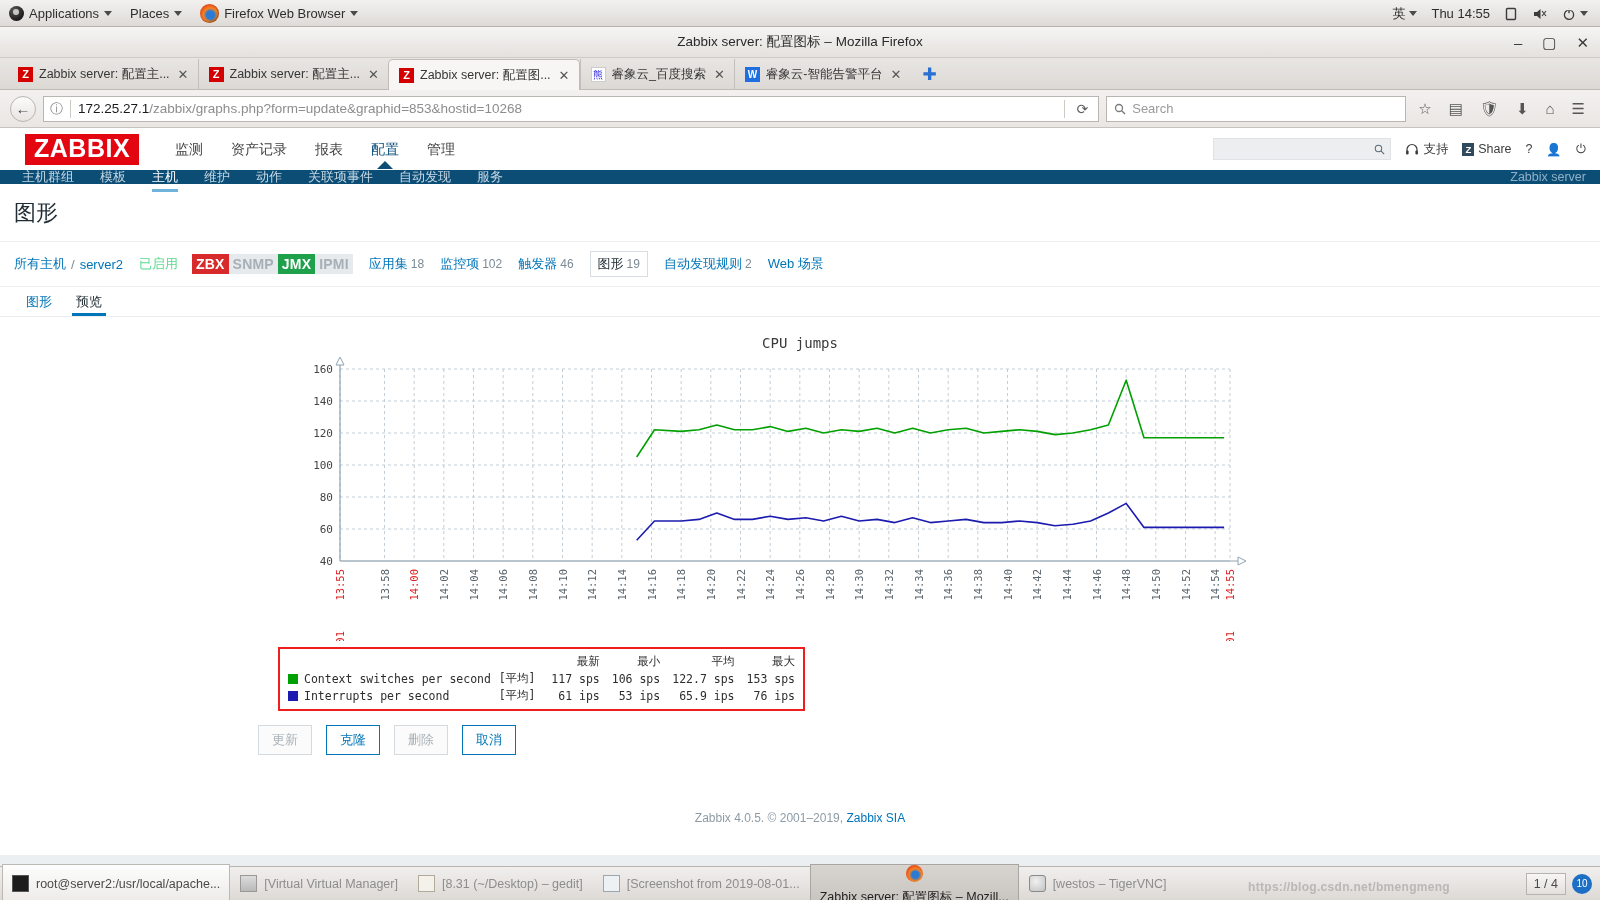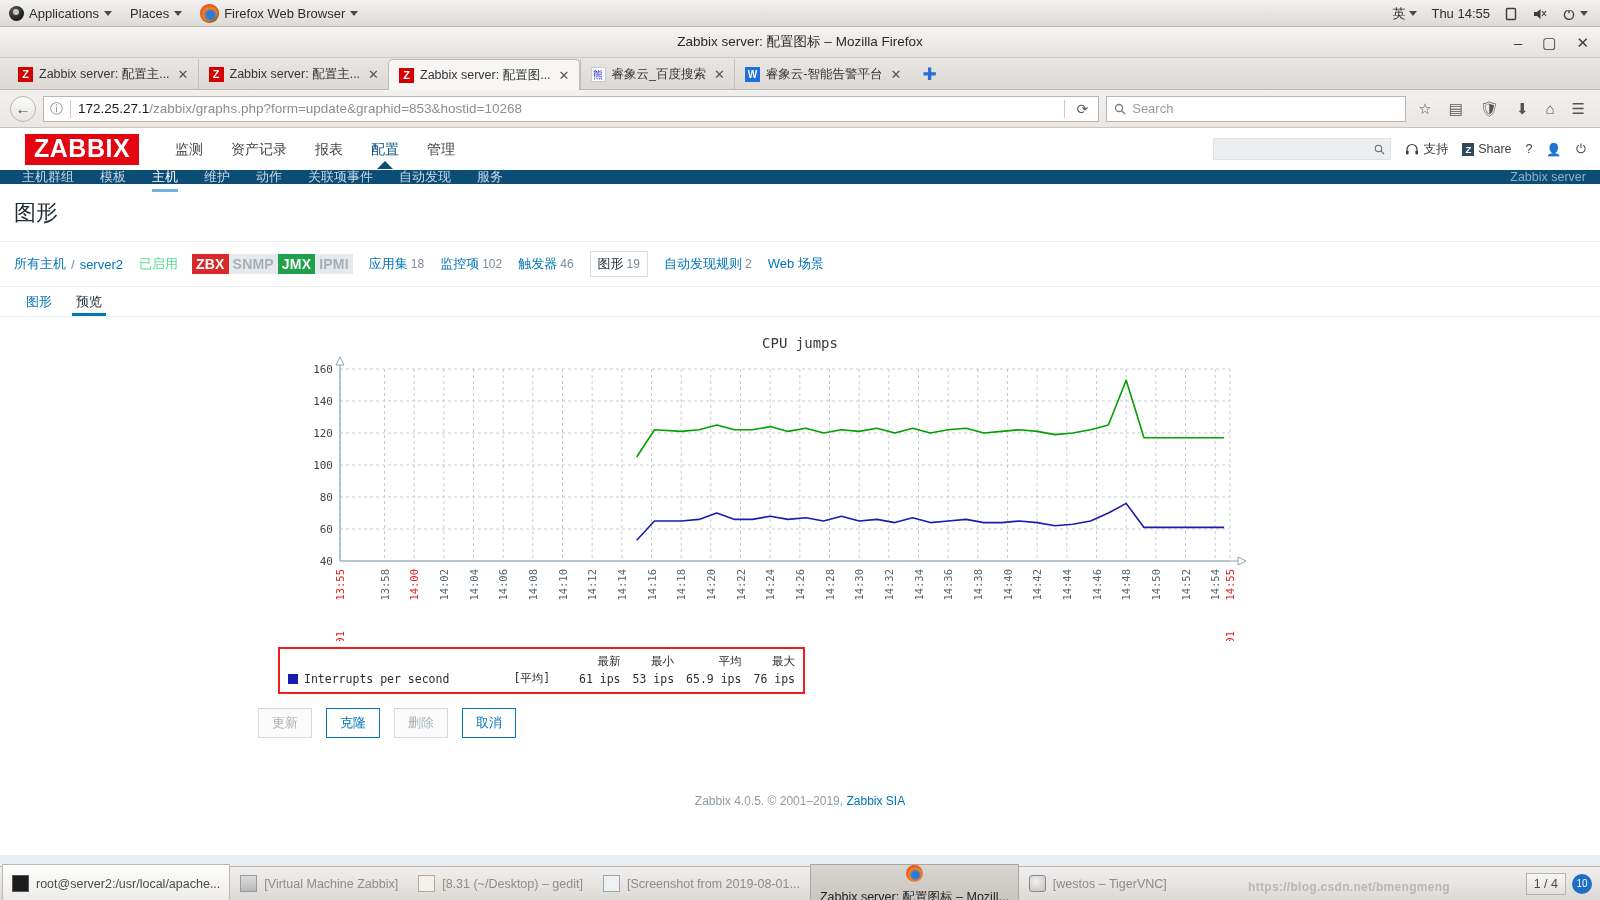--- a/index.html
+++ b/index.html
@@ -559,20 +559,28 @@
                 <th style="width:250px"></th>
                 <th style="width:60px"></th>
                 <th>最新</th>
                 <th>最小</th>
                 <th>平均</th>
                 <th>最大</th>
               </tr>
             </thead>
             <tbody>
               <tr>
+                <td><span class="lg-sw" id="sw0" style="background: rgb(0, 160, 0);"></span><span>Context switches per second</span></td>
+                <td>[平均]</td>
+                <td class="num">117 sps</td>
+                <td class="num">106 sps</td>
+                <td class="num">122.7 sps</td>
+                <td class="num">153 sps</td>
+              </tr>
+              <tr>
                 <td><span class="lg-sw" id="sw1" style="background: rgb(27, 27, 175);"></span><span>Interrupts per second</span></td>
                 <td>[平均]</td>
                 <td class="num">61 ips</td>
                 <td class="num">53 ips</td>
                 <td class="num">65.9 ips</td>
                 <td class="num">76 ips</td>
               </tr>
             </tbody>
           </table>
         </div>
@@ -594,21 +602,21 @@
   </div>
 </div>
 
 <div id="taskbar">
   <div class="task raised">
     <span class="tk-ico term"></span>
     <span class="tk-label">root@server2:/usr/local/apache...</span>
   </div>
   <div class="task dim">
     <span class="tk-ico vmm"></span>
-    <span class="tk-label">[Virtual Machine Zabbix]</span>
+    <span class="tk-label">[Virtual Virtual Manager]</span>
   </div>
   <div class="task dim">
     <span class="tk-ico gedit"></span>
     <span class="tk-label">[8.31 (~/Desktop) – gedit]</span>
   </div>
   <div class="task dim">
     <span class="tk-ico shot"></span>
     <span class="tk-label">[Screenshot from 2019-08-01...</span>
   </div>
   <div class="task active">

